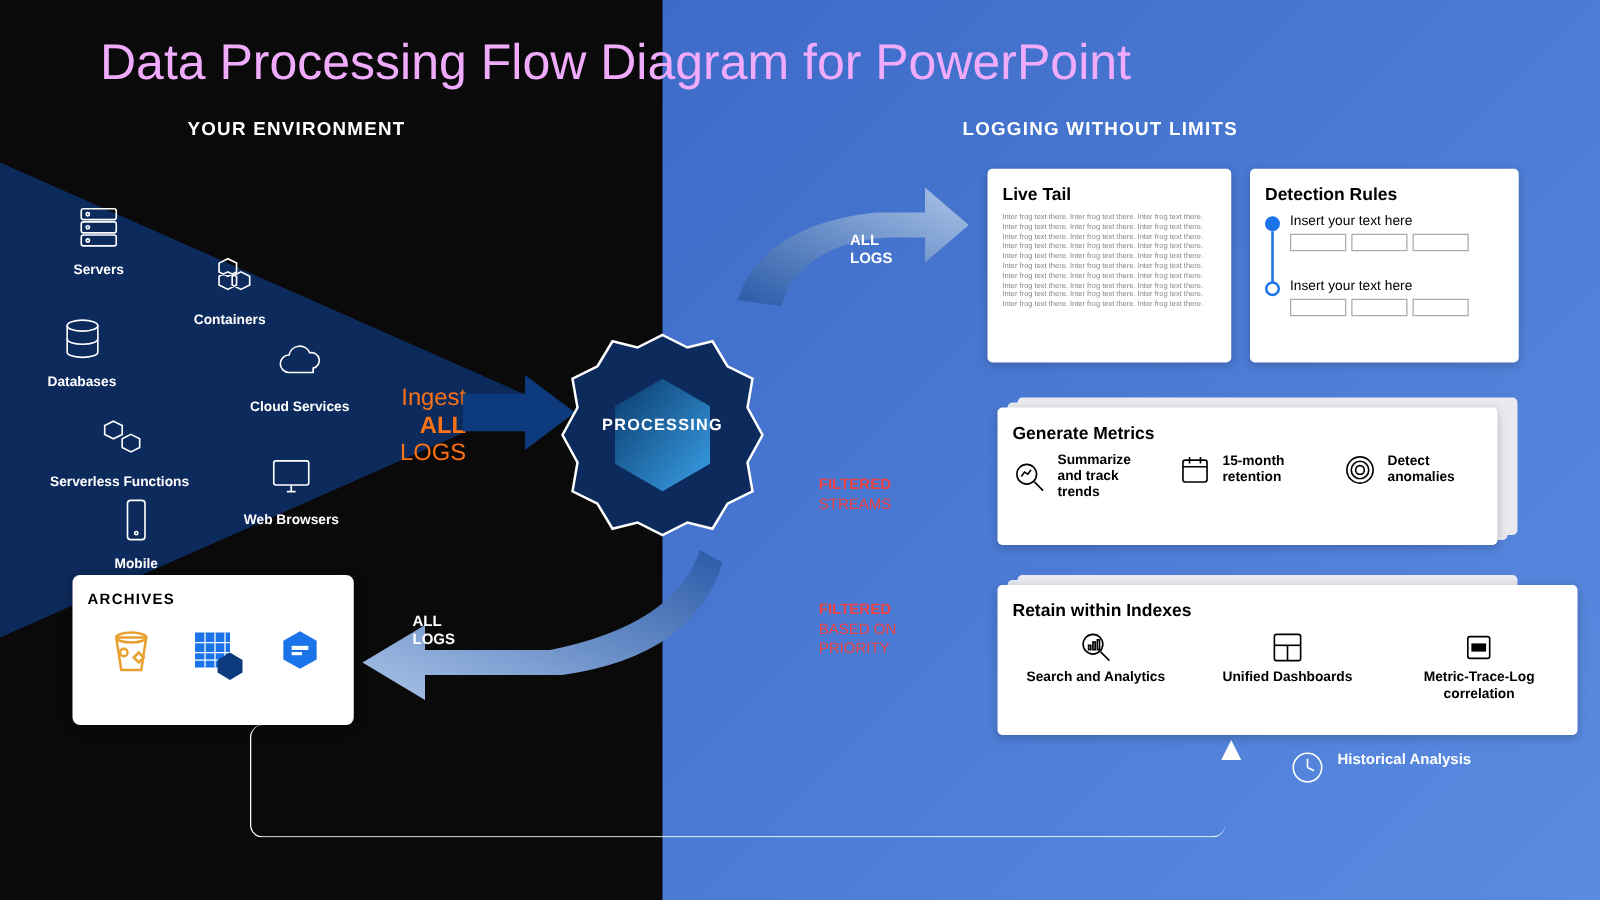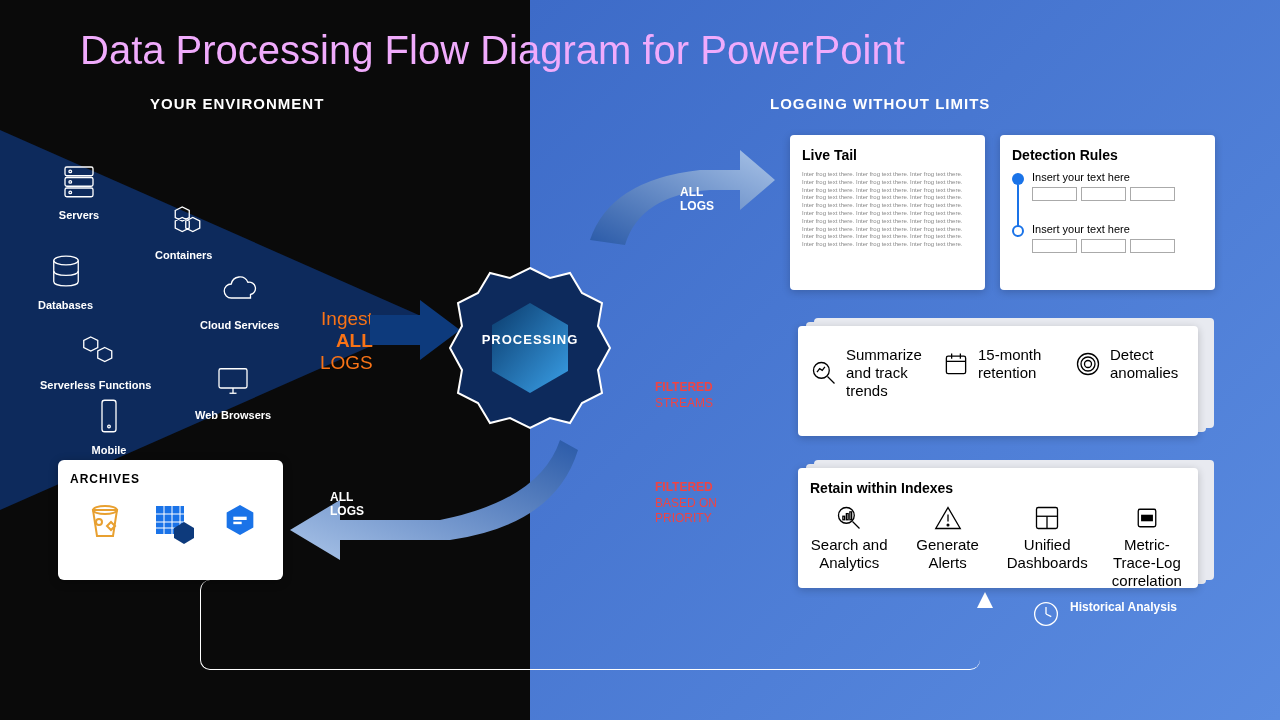--- a/index.html
+++ b/index.html
@@ -39,21 +39,21 @@
 .dr-dot{position:absolute;left:0;top:2px;width:12px;height:12px;border-radius:50%;background:#1a73e8}
 .dr-dot2{background:#fff;border:2px solid #1a73e8}
 .dr-vline{position:absolute;left:5px;top:14px;width:2px;height:42px;background:#1a73e8}
 .dr-text{font-size:11px}
 .dr-boxes{display:flex;gap:4px;margin-top:4px}
 .dr-box{width:45px;height:14px;border:1px solid #aaa}
 .feature-row{display:flex;gap:20px;margin-top:8px;align-items:flex-start}
 .feature{display:flex;align-items:center;gap:8px;flex:1}
 .feature-v{flex-direction:column;text-align:center;gap:4px}
 .feat-icon{width:28px;height:28px;stroke:#000;fill:none;stroke-width:1.5;flex-shrink:0}
-.feat-text{font-size:15px;font-weight:normal;line-height:1.2}
+.feat-text{font-size:11px;font-weight:bold;line-height:1.2}
 .historical{position:absolute;left:1032px;top:600px;display:flex;align-items:flex-start;gap:10px;color:#fff}
 .hist-icon{width:28px;height:28px;stroke:#fff;fill:none;stroke-width:1.5}
 .hist-text{font-size:12px;font-weight:bold;line-height:1.2}
 .flow-line{position:absolute;border:1px solid #fff;border-radius:10px}
 .fl1{left:200px;top:580px;width:780px;height:90px;border-top:none;border-right:none}
 </style>
 </head>
 <body>
 
 <div class="bg-right"></div>
@@ -231,20 +231,21 @@
         <div class="dr-box"></div>
         <div class="dr-box"></div>
       </div>
   </div>
 </div>
 
 <div class="card-stack" style="left:798px;top:326px">
   <div class="card-shadow" style="left:16px;top:-8px;width:400px;height:110px"></div>
   <div class="card-shadow" style="left:8px;top:-4px;width:400px;height:110px"></div>
   <div class="card" style="position:relative;width:400px;height:110px">
+    <div class="card-title">Generate Metrics</div>
     <div class="feature-row">
       <div class="feature">
         <svg class="feat-icon" viewBox="0 0 32 32">
             <circle cx="13" cy="13" r="9"></circle>
             <line x1="20" y1="20" x2="28" y2="28"></line>
             <polyline points="8,15 11,11 14,13 17,9"></polyline>
           </svg>
         <div class="feat-text">Summarize and track trends</div>
       </div>
       <div class="feature">
@@ -264,43 +265,35 @@
           </svg>
         <div class="feat-text">Detect anomalies</div>
       </div>
     </div>
   </div>
 </div>
 
 <div class="card-stack" style="left:798px;top:468px">
   <div class="card-shadow" style="left:16px;top:-8px;width:400px;height:120px"></div>
   <div class="card-shadow" style="left:8px;top:-4px;width:400px;height:120px"></div>
-  <div class="card" style="position:relative;width:400px;height:120px">
+  <div class="card" style="position:relative;width:464px;height:120px">
     <div class="card-title">Retain within Indexes</div>
     <div class="feature-row">
       <div class="feature feature-v">
         <svg class="feat-icon" viewBox="0 0 32 32">
             <circle cx="13" cy="13" r="9"></circle>
             <line x1="20" y1="20" x2="28" y2="28"></line>
             <rect x="9" y="14" width="2" height="4"></rect>
             <rect x="13" y="11" width="2" height="7"></rect>
             <rect x="17" y="9" width="2" height="9"></rect>
           </svg>
         <div class="feat-text">Search and Analytics</div>
       </div>
       <div class="feature feature-v">
         <svg class="feat-icon" viewBox="0 0 32 32">
-            <path d="M16 4 L30 28 L2 28 Z"></path>
-            <line x1="16" y1="12" x2="16" y2="20"></line>
-            <circle cx="16" cy="24" r="1"></circle>
-          </svg>
-        <div class="feat-text">Generate Alerts</div>
-      </div>
-      <div class="feature feature-v">
-        <svg class="feat-icon" viewBox="0 0 32 32">
             <rect x="4" y="4" width="24" height="24" rx="2"></rect>
             <line x1="4" y1="14" x2="28" y2="14"></line>
             <line x1="16" y1="14" x2="16" y2="28"></line>
           </svg>
         <div class="feat-text">Unified Dashboards</div>
       </div>
       <div class="feature feature-v">
         <svg class="feat-icon" viewBox="0 0 32 32">
             <rect x="6" y="6" width="20" height="20" rx="2"></rect>
             <rect x="10" y="13" width="12" height="6" fill="#000"></rect>

